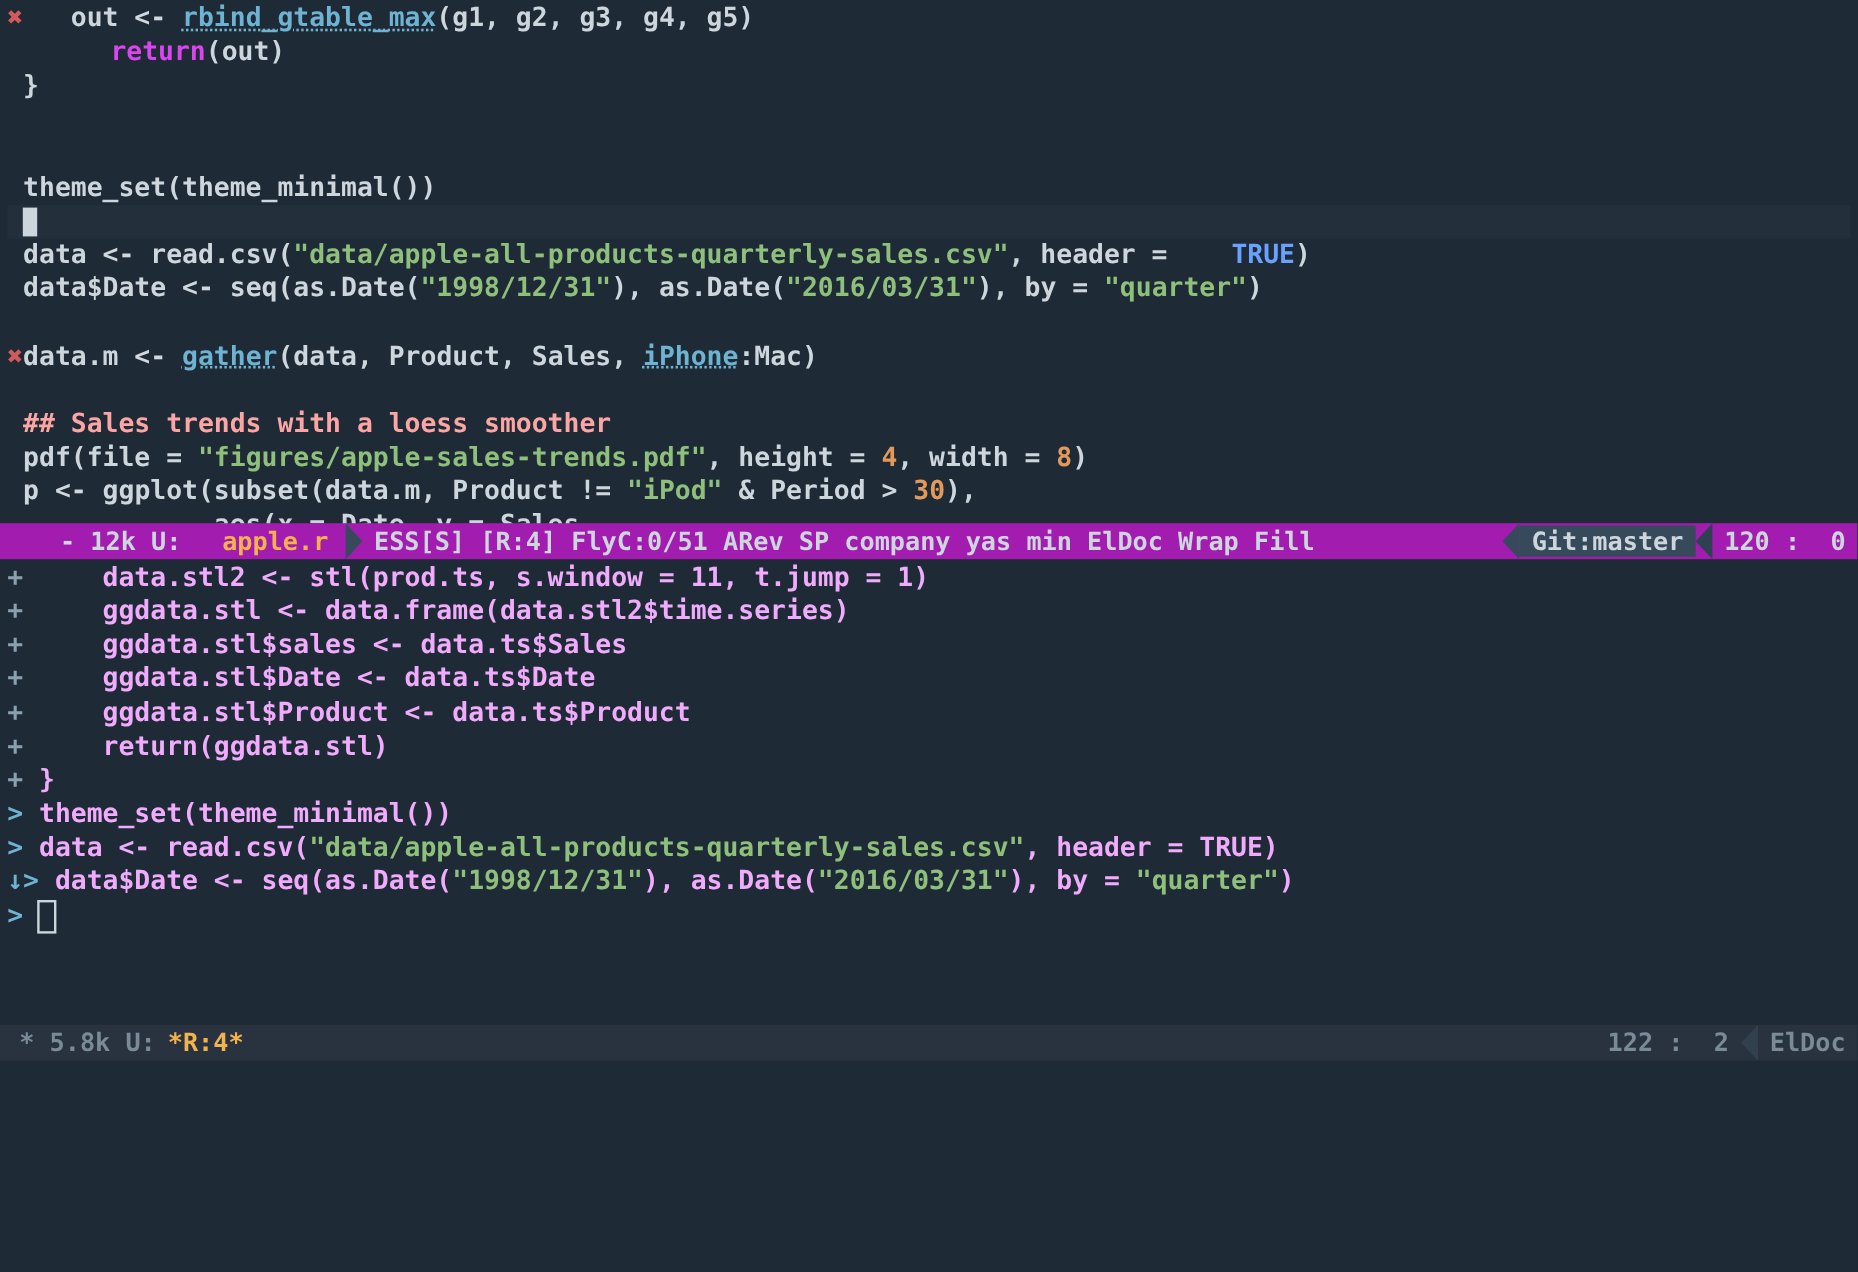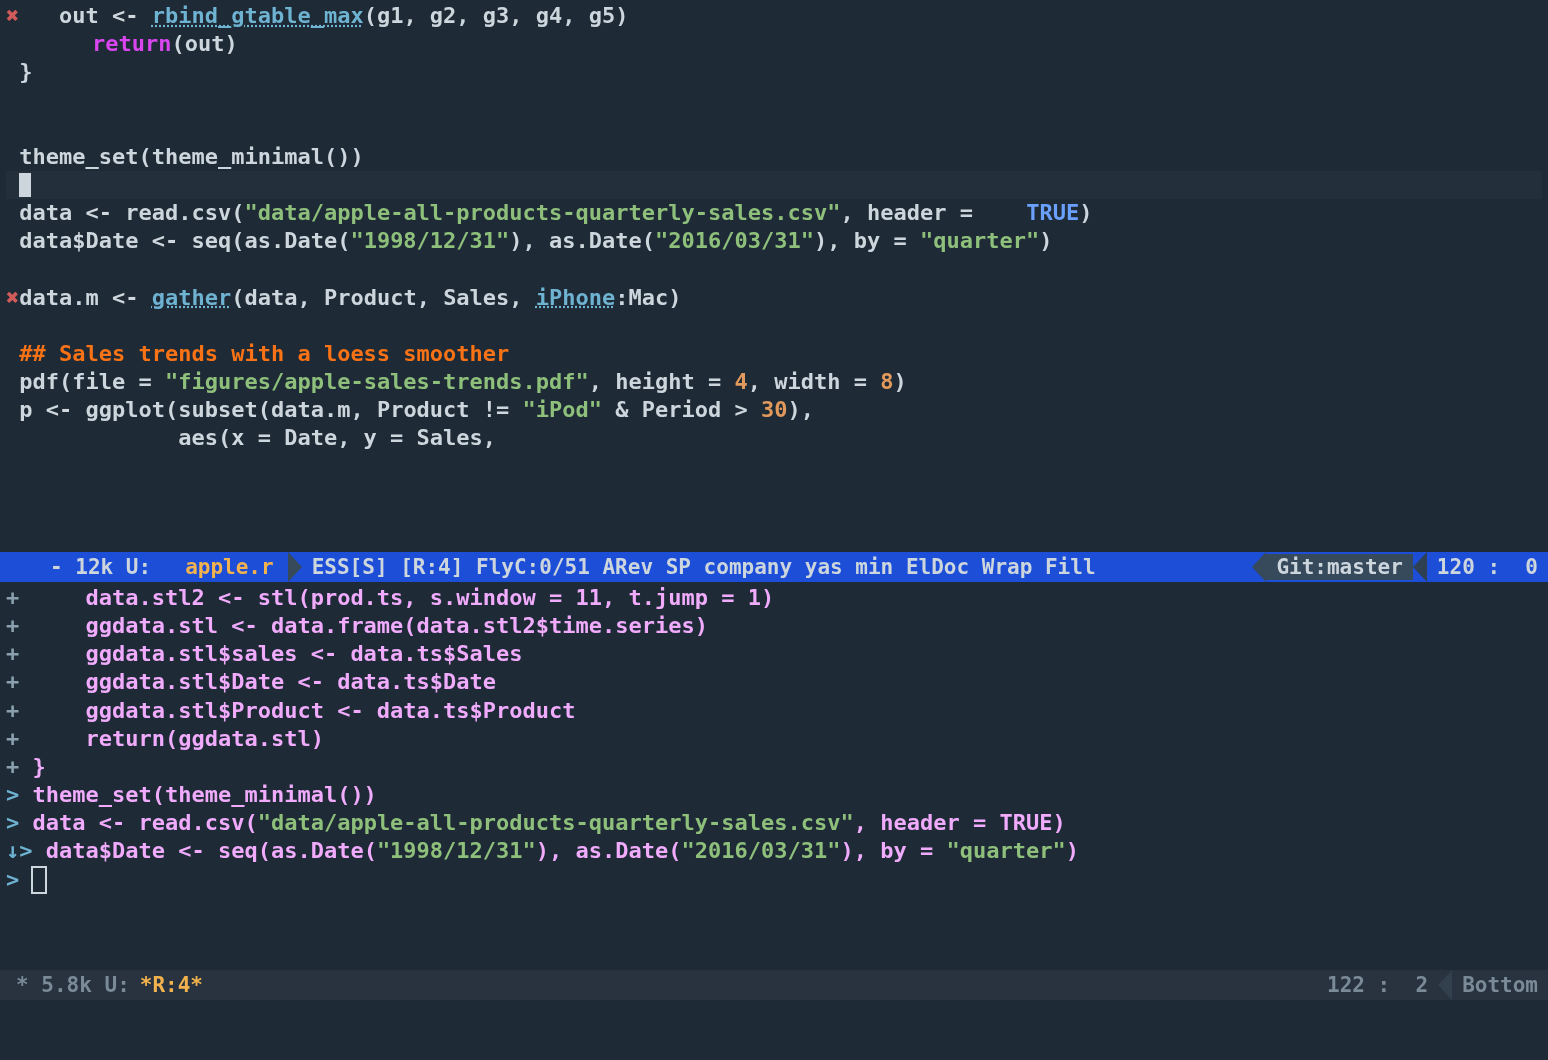--- a/index.html
+++ b/index.html
@@ -11,33 +11,33 @@
     font-size: 22px;
     line-height: 1.28;
     color: #c5d0d8;
     overflow: hidden;
     font-weight: 600;
   }
   .pane {
     white-space: pre;
     padding: 2px 6px 0 6px;
   }
-  .pane-top { height: 552px; overflow: hidden; }
+  .pane-top { height: 436px; overflow: hidden; }
   .pane-bottom { height: 388px; overflow: hidden; }
   .modeline {
     height: 30px;
     display: flex;
     align-items: center;
     font-size: 21px;
     font-weight: 600;
     color: #cdd6dd;
     padding: 0 0 0 6px;
     white-space: pre;
   }
-  .modeline-active { background: #1d4ed8; padding-left: 40px; }
+  .modeline-active { background: #a21caf; padding-left: 40px; }
   .modeline-inactive { background: #28333f; color: #7a8a97; }
   .ml-seg { padding: 0 10px; }
   .ml-arrow-r {
     width: 0; height: 0;
     border-top: 15px solid transparent;
     border-bottom: 15px solid transparent;
     border-left: 14px solid #2f4052;
   }
   .ml-arrow-l {
     width: 0; height: 0;
@@ -51,21 +51,21 @@
   .ml-right { padding: 0 10px; }
   .minibuf { height: 184px; background: #1e2a35; }
 
   
   .kw  { color: #d946ef; margin-left: 33px; }  
   .fn  { color: #6fb3d2;  text-decoration: underline dotted; }
   .assign { color: #d0d8de; }
   .str { color: #8ec07c; }  
   .num { color: #e2995c; }
   .bool{ color: #6aa1ff; margin-left: 40px; }
-  .cmt { color: #f97316; text-align: center; }
+  .cmt { color: #fca5a5; text-align: center; }
   .var { color: #cdd6dd; }
   .gut { color: #5b6f80; }
   .err { color: #d15a5a; }
   .out { color: #f0abfc; font-weight: 600;}
   .prompt { color: #6fb3d2; }
   .plus  { color: #8aa0ae; }
   .strb { color: #8ec07c; font-weight:600;}
   .caret { display:inline-block; width:12px; height:24px; outline:2px solid #cdd6dd; vertical-align: text-bottom;}
   .caret-fill { display:inline-block; width:12px; height:24px; background:#cdd6dd; vertical-align: text-bottom;}
   .hl-line { background:#232f3b; display:inline-block; width:100%; }
@@ -91,16 +91,16 @@
 
 <div class="pane pane-bottom" id="bottom-pane"><div><span class="plus">+</span><span class="out">     data.stl2 &lt;- stl(prod.ts, s.window = 11, t.jump = 1)</span></div><div><span class="plus">+</span><span class="out">     ggdata.stl &lt;- data.frame(data.stl2$time.series)</span></div><div><span class="plus">+</span><span class="out">     ggdata.stl$sales &lt;- data.ts$Sales</span></div><div><span class="plus">+</span><span class="out">     ggdata.stl$Date &lt;- data.ts$Date</span></div><div><span class="plus">+</span><span class="out">     ggdata.stl$Product &lt;- data.ts$Product</span></div><div><span class="plus">+</span><span class="out">     return(ggdata.stl)</span></div><div><span class="plus">+</span><span class="out"> }</span></div><div><span class="prompt">&gt;</span><span class="out"> theme_set(theme_minimal())</span></div><div><span class="prompt">&gt;</span><span class="out"> data &lt;- read.csv(</span><span class="strb">"data/apple-all-products-quarterly-sales.csv"</span><span class="out">, header = TRUE)</span></div><div><span class="prompt">↓&gt;</span><span class="out"> data$Date &lt;- seq(as.Date(</span><span class="strb">"1998/12/31"</span><span class="out">), as.Date(</span><span class="strb">"2016/03/31"</span><span class="out">), by = </span><span class="strb">"quarter"</span><span class="out">)</span></div><div><span class="prompt">&gt;</span><span class="out"> </span><span class="caret"></span></div></div>
 
 <div class="modeline modeline-inactive">
   <span class="ml-seg">* 5.8k U:</span>
   <span class="ml-buf-inactive">*R:4*</span>
   <span style="display:inline-block;width:14px"></span>
   <span class="ml-spacer"></span>
   <span class="ml-right">122 :  2</span>
   <span class="ml-arrow-l" style="border-right-color:#323f4c"></span>
-  <span class="ml-right">Bottom</span>
+  <span class="ml-right">ElDoc</span>
 </div>
 
 <div class="minibuf"></div>
 
 </body></html>

